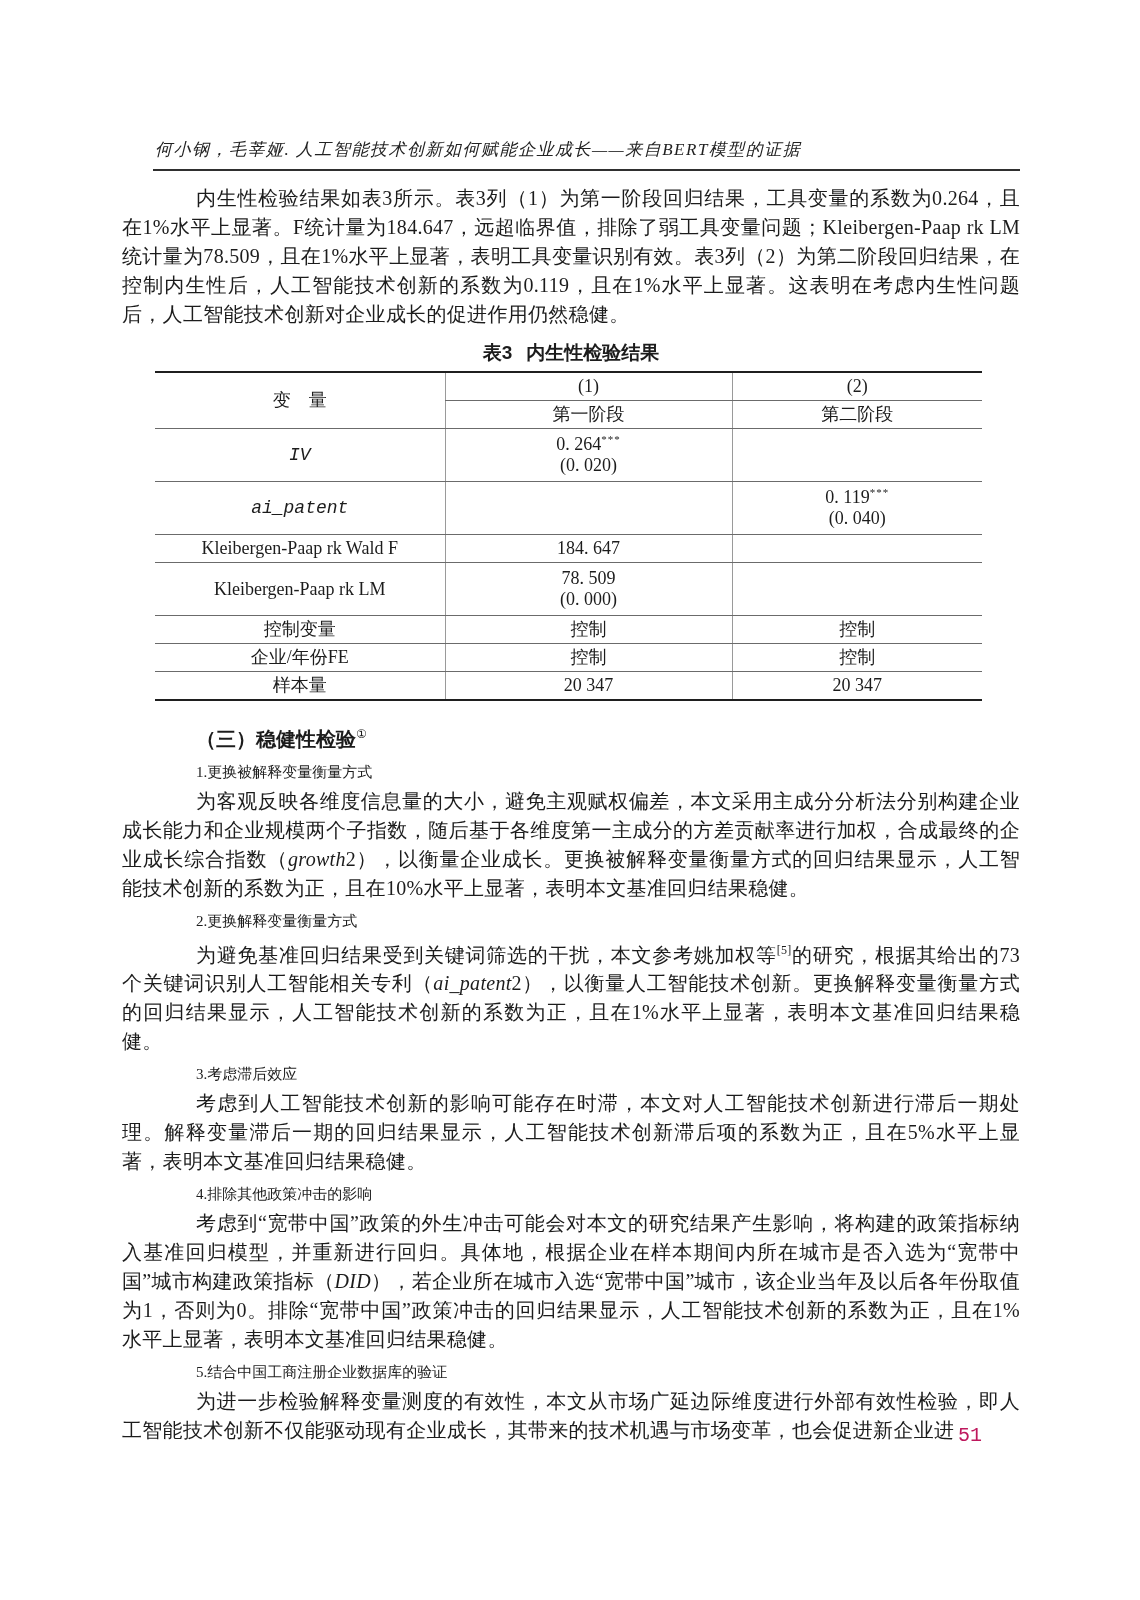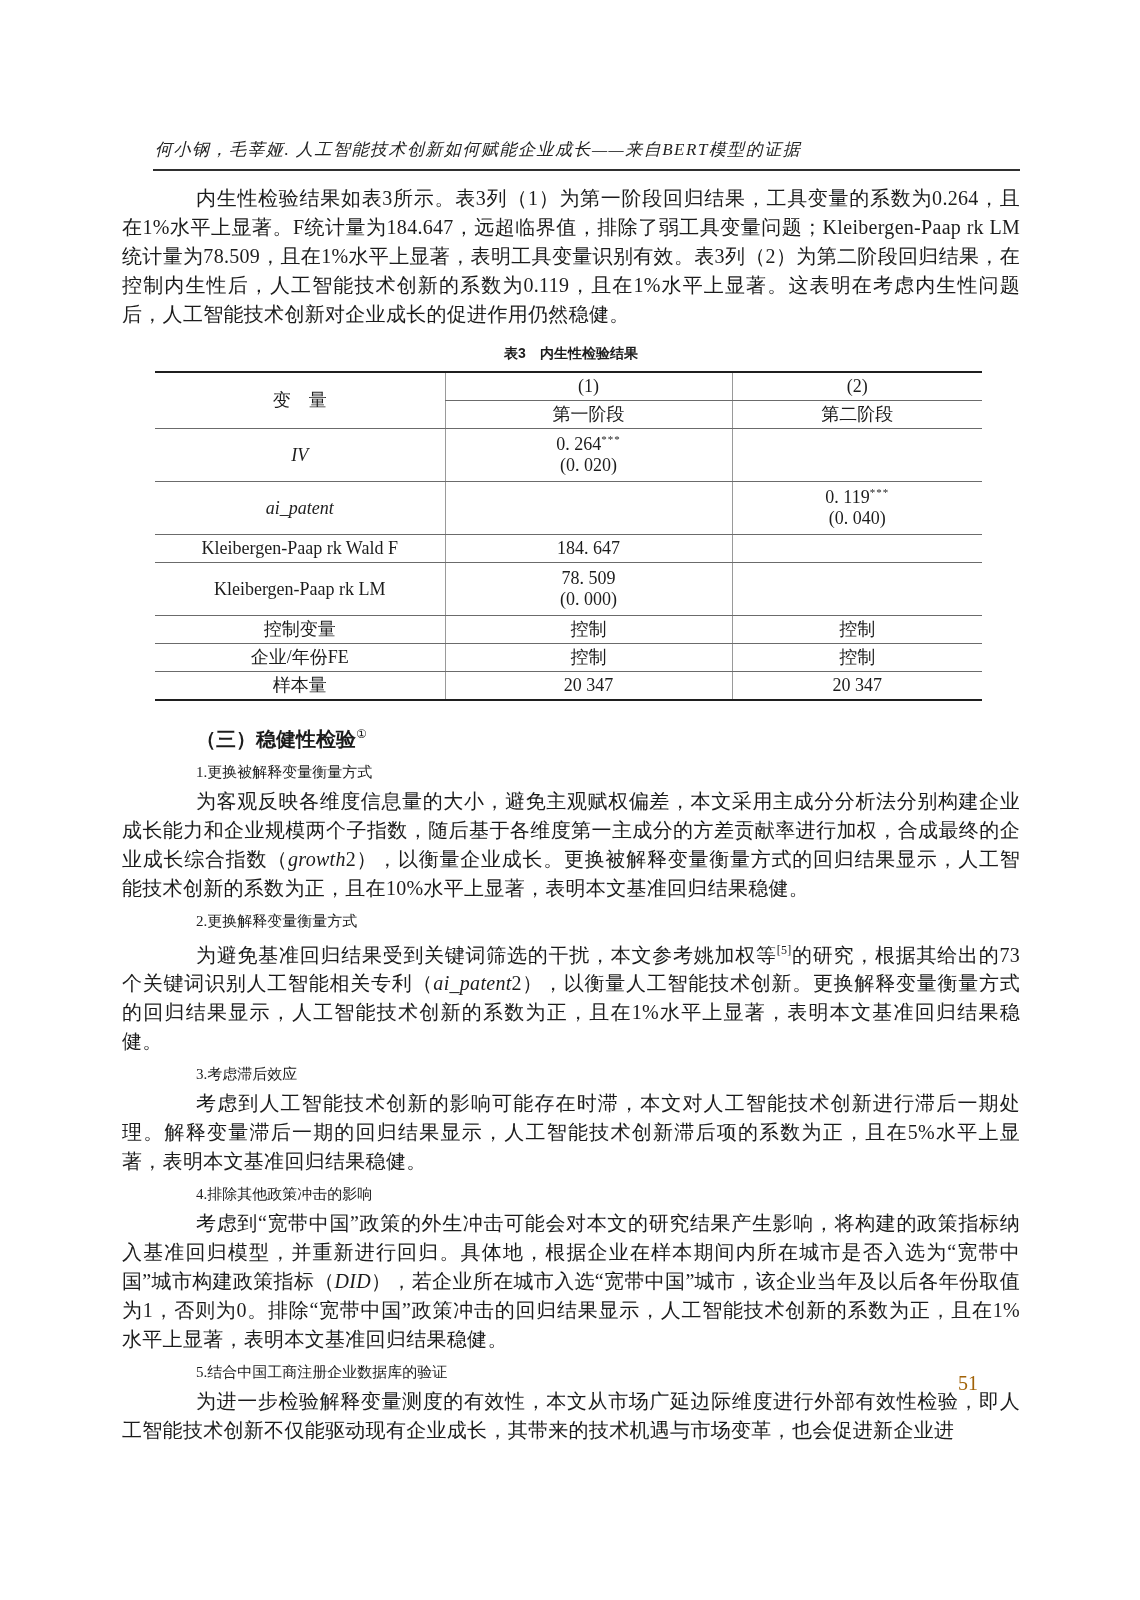--- a/index.html
+++ b/index.html
@@ -16,54 +16,54 @@
   }
   .head-rule { border:none; border-top:2px solid #2f2f2f; margin:9px 0 0 31px; }
 
   .body-par {
     font-size:20px; line-height:29px; text-align:justify; text-indent:74px;
     margin:0; letter-spacing:0.3px;
   }
   .intro { margin-top:13px; }
 
   .table-title {
-    text-align:center; font-weight:bold; font-size:14px; margin-top:11px;
+    text-align:center; font-weight:bold; font-size:19px; margin-top:11px;
     line-height:26px; font-family:"Liberation Sans","DejaVu Sans",sans-serif;
   }
   .tbl-gap { display:inline-block; width:14px; }
 
   table.itable {
     border-collapse:collapse; table-layout:fixed; width:827px;
     margin:5px 0 0 33px; font-size:18px;
     border-top:2.5px solid #1f1f1f; border-bottom:2.5px solid #1f1f1f;
   }
   .itable th, .itable td {
     border-bottom:1px solid #6b6b6b; text-align:center; vertical-align:middle;
     font-weight:normal; padding:3px 4px; line-height:21px;
   }
   .itable tr:last-child td { border-bottom:none; }
   .itable .cL { border-left:1px solid #9a9a9a; }
-  .itable .var-it { font-style:italic; }
+  .itable .var-it { font-style:italic;font-family:Liberation Mono, monospace; }
   .itable .rowpad td { padding-top:5px; padding-bottom:5px; }
   .stars { vertical-align:super; font-size:11px; line-height:0; letter-spacing:1px; }
 
   .sec-head {
     font-family:"Liberation Sans","DejaVu Sans",sans-serif; font-weight:bold;
     font-size:20px; line-height:29px; margin:19px 0 4px 0; padding-left:74px;
   }
   .sec-sup { vertical-align:super; font-size:12px; font-weight:normal; }
   .sub-head { font-size:15px; line-height:29px; margin:4px 0 0 0; padding-left:74px; }
   .sup { vertical-align:super; font-size:12px; }
   .it { font-style:italic; }
 
   .footnote-rule { width:215px; border:none; border-top:1.5px solid #3c3c3c; margin:15px 0 0 31px; }
   .footnote { font-size:18px; line-height:24px; margin:9px 0 0 33px; letter-spacing:0.3px; }
   .fn-marker { margin-right:12px; }
 
-  .page-num { position:absolute; left:958px; top:1372px; font-size:20px; color:#a16207; }
+  .page-num { position:absolute; left:958px; top:1424px; font-size:20px; color:#be185d;font-family:Liberation Mono, monospace; }
 </style>
 </head>
 <body>
 
 <div class="page">
   <div class="content">
 
     <div class="running-head">何小钢，毛莘娅. 人工智能技术创新如何赋能企业成长——来自BERT模型的证据</div>
     <hr class="head-rule">
 

